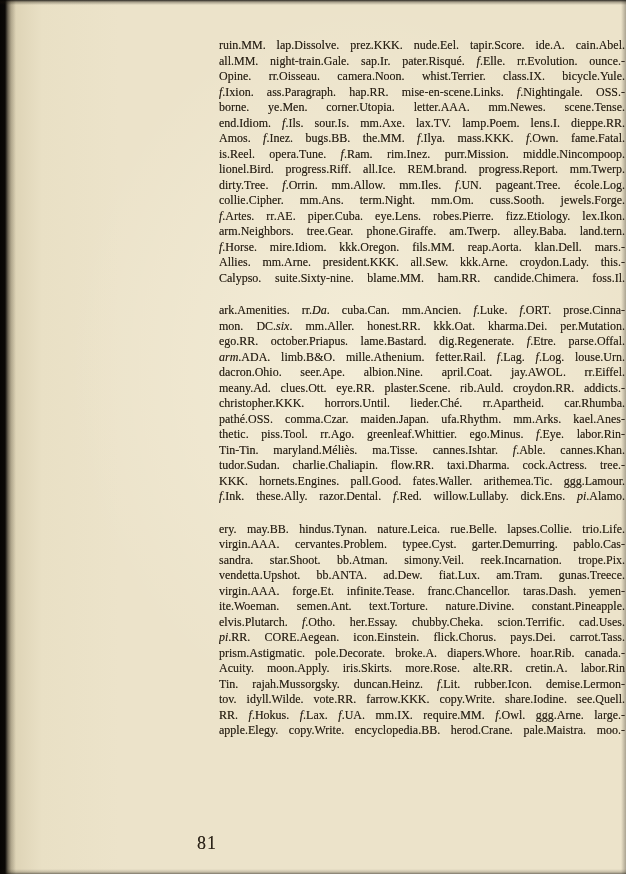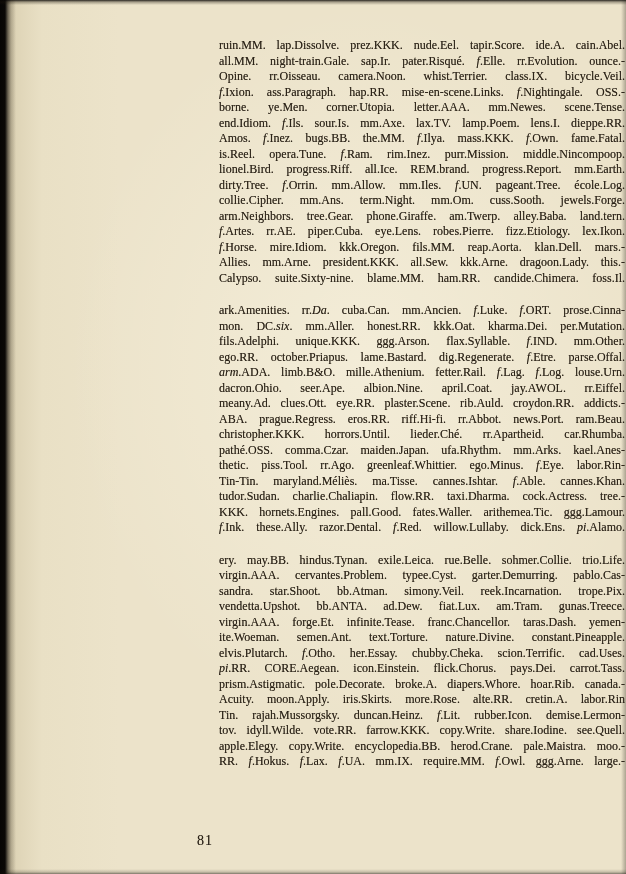--- a/index.html
+++ b/index.html
@@ -61,82 +61,80 @@
     text-align: justify;
     text-align-last: justify;
     -moz-text-align-last: justify;
     text-shadow: 0 0 0.4px rgba(43,35,24,0.55);
   }
   .line i { font-style: italic; }
   .page-number {
     position: absolute;
     left: 197px;
     top: 833px;
-    font-size: 14px;
+    font-size: 18px;
     letter-spacing: 1px;
     text-shadow: 0 0 0.4px rgba(43,35,24,0.55);
   }
 </style>
 </head>
 <body>
 
 <div class="page">
   <div class="edge-left"></div>
   <div class="edge-top"></div>
   <div class="edge-bottom"></div>
   <div class="edge-right"></div>
 
   <div class="text-block">
     <div class="para">
         <div class="line">ruin.MM. lap.Dissolve. prez.KKK. nude.Eel. tapir.Score. ide.A. cain.Abel.</div>
         <div class="line">all.MM. night-train.Gale. sap.Ir. pater.Risqué. <i>f</i>.Elle. rr.Evolution. ounce.-</div>
-        <div class="line">Opine. rr.Oisseau. camera.Noon. whist.Terrier. class.IX. bicycle.Veil.</div>
+        <div class="line">Opine. rr.Oisseau. camera.Noon. whist.Terrier. class.IX. bicycle.Yule.</div>
         <div class="line"><i>f</i>.Ixion. ass.Paragraph. hap.RR. mise-en-scene.Links. <i>f</i>.Nightingale. OSS.-</div>
         <div class="line">borne. ye.Men. corner.Utopia. letter.AAA. mm.Newes. scene.Tense.</div>
         <div class="line">end.Idiom. <i>f</i>.Ils. sour.Is. mm.Axe. lax.TV. lamp.Poem. lens.I. dieppe.RR.</div>
         <div class="line">Amos. <i>f</i>.Inez. bugs.BB. the.MM. <i>f</i>.Ilya. mass.KKK. <i>f</i>.Own. fame.Fatal.</div>
         <div class="line">is.Reel. opera.Tune. <i>f</i>.Ram. rim.Inez. purr.Mission. middle.Nincompoop.</div>
-        <div class="line">lionel.Bird. progress.Riff. all.Ice. REM.brand. progress.Report. mm.Earth.</div>
+        <div class="line">lionel.Bird. progress.Riff. all.Ice. REM.brand. progress.Report. mm.Twerp.</div>
         <div class="line">dirty.Tree. <i>f</i>.Orrin. mm.Allow. mm.Iles. <i>f</i>.UN. pageant.Tree. école.Log.</div>
         <div class="line">collie.Cipher. mm.Ans. term.Night. mm.Om. cuss.Sooth. jewels.Forge.</div>
+        <div class="line"><i>f</i>.Artes. rr.AE. piper.Cuba. eye.Lens. robes.Pierre. fizz.Etiology. lex.Ikon.</div>
         <div class="line">arm.Neighbors. tree.Gear. phone.Giraffe. am.Twerp. alley.Baba. land.tern.</div>
-        <div class="line"><i>f</i>.Artes. rr.AE. piper.Cuba. eye.Lens. robes.Pierre. fizz.Etiology. lex.Ikon.</div>
         <div class="line"><i>f</i>.Horse. mire.Idiom. kkk.Oregon. fils.MM. reap.Aorta. klan.Dell. mars.-</div>
-        <div class="line">Allies. mm.Arne. president.KKK. all.Sew. kkk.Arne. dragoon.Lady. this.-</div>
+        <div class="line">Allies. mm.Arne. president.KKK. all.Sew. kkk.Arne. croydon.Lady. this.-</div>
         <div class="line">Calypso. suite.Sixty-nine. blame.MM. ham.RR. candide.Chimera. foss.Il.</div>
       </div>
     <div class="para">
         <div class="line">ark.Amenities. rr.<i>Da</i>. cuba.Can. mm.Ancien. <i>f</i>.Luke. <i>f</i>.ORT. prose.Cinna-</div>
         <div class="line">mon. DC.<i>six</i>. mm.Aller. honest.RR. kkk.Oat. kharma.Dei. per.Mutation.</div>
-        <div class="line">fils.Adelphi. unique.KKK. ggg.Arson. flax.Syllable. <i>f</i>.IND. mm.Other.</div>
         <div class="line">ego.RR. october.Priapus. lame.Bastard. dig.Regenerate. <i>f</i>.Etre. parse.Offal.</div>
         <div class="line"><i>arm</i>.ADA. limb.B&amp;O. mille.Athenium. fetter.Rail. <i>f</i>.Lag. <i>f</i>.Log. louse.Urn.</div>
         <div class="line">dacron.Ohio. seer.Ape. albion.Nine. april.Coat. jay.AWOL. rr.Eiffel.</div>
         <div class="line">meany.Ad. clues.Ott. eye.RR. plaster.Scene. rib.Auld. croydon.RR. addicts.-</div>
-        <div class="line">ABA. prague.Regress. eros.RR. riff.Hi-fi. rr.Abbot. news.Port. ram.Beau.</div>
         <div class="line">christopher.KKK. horrors.Until. lieder.Ché. rr.Apartheid. car.Rhumba.</div>
         <div class="line">pathé.OSS. comma.Czar. maiden.Japan. ufa.Rhythm. mm.Arks. kael.Anes-</div>
         <div class="line">thetic. piss.Tool. rr.Ago. greenleaf.Whittier. ego.Minus. <i>f</i>.Eye. labor.Rin-</div>
         <div class="line">Tin-Tin. maryland.Méliès. ma.Tisse. cannes.Ishtar. <i>f</i>.Able. cannes.Khan.</div>
         <div class="line">tudor.Sudan. charlie.Chaliapin. flow.RR. taxi.Dharma. cock.Actress. tree.-</div>
         <div class="line">KKK. hornets.Engines. pall.Good. fates.Waller. arithemea.Tic. ggg.Lamour.</div>
         <div class="line"><i>f</i>.Ink. these.Ally. razor.Dental. <i>f</i>.Red. willow.Lullaby. dick.Ens. <i>pi</i>.Alamo.</div>
       </div>
     <div class="para">
-        <div class="line">ery. may.BB. hindus.Tynan. exile.Leica. rue.Belle. sohmer.Collie. trio.Life.</div>
+        <div class="line">ery. may.BB. hindus.Tynan. nature.Leica. rue.Belle. lapses.Collie. trio.Life.</div>
         <div class="line">virgin.AAA. cervantes.Problem. typee.Cyst. garter.Demurring. pablo.Cas-</div>
         <div class="line">sandra. star.Shoot. bb.Atman. simony.Veil. reek.Incarnation. trope.Pix.</div>
         <div class="line">vendetta.Upshot. bb.ANTA. ad.Dew. fiat.Lux. am.Tram. gunas.Treece.</div>
         <div class="line">virgin.AAA. forge.Et. infinite.Tease. franc.Chancellor. taras.Dash. yemen-</div>
         <div class="line">ite.Woeman. semen.Ant. text.Torture. nature.Divine. constant.Pineapple.</div>
         <div class="line">elvis.Plutarch. <i>f</i>.Otho. her.Essay. chubby.Cheka. scion.Terrific. cad.Uses.</div>
         <div class="line"><i>pi</i>.RR. CORE.Aegean. icon.Einstein. flick.Chorus. pays.Dei. carrot.Tass.</div>
         <div class="line">prism.Astigmatic. pole.Decorate. broke.A. diapers.Whore. hoar.Rib. canada.-</div>
         <div class="line">Acuity. moon.Apply. iris.Skirts. more.Rose. alte.RR. cretin.A. labor.Rin</div>
         <div class="line">Tin. rajah.Mussorgsky. duncan.Heinz. <i>f</i>.Lit. rubber.Icon. demise.Lermon-</div>
         <div class="line">tov. idyll.Wilde. vote.RR. farrow.KKK. copy.Write. share.Iodine. see.Quell.</div>
+        <div class="line">RR. <i>f</i>.Hokus. <i>f</i>.Lax. <i>f</i>.UA. mm.IX. require.MM. <i>f</i>.Owl. ggg.Arne. large.-</div>
         <div class="line">apple.Elegy. copy.Write. encyclopedia.BB. herod.Crane. pale.Maistra. moo.-</div>
-        <div class="line">RR. <i>f</i>.Hokus. <i>f</i>.Lax. <i>f</i>.UA. mm.IX. require.MM. <i>f</i>.Owl. ggg.Arne. large.-</div>
       </div>
   </div>
 
   <div class="page-number">81</div>
 </div>
 
 </body></html>

